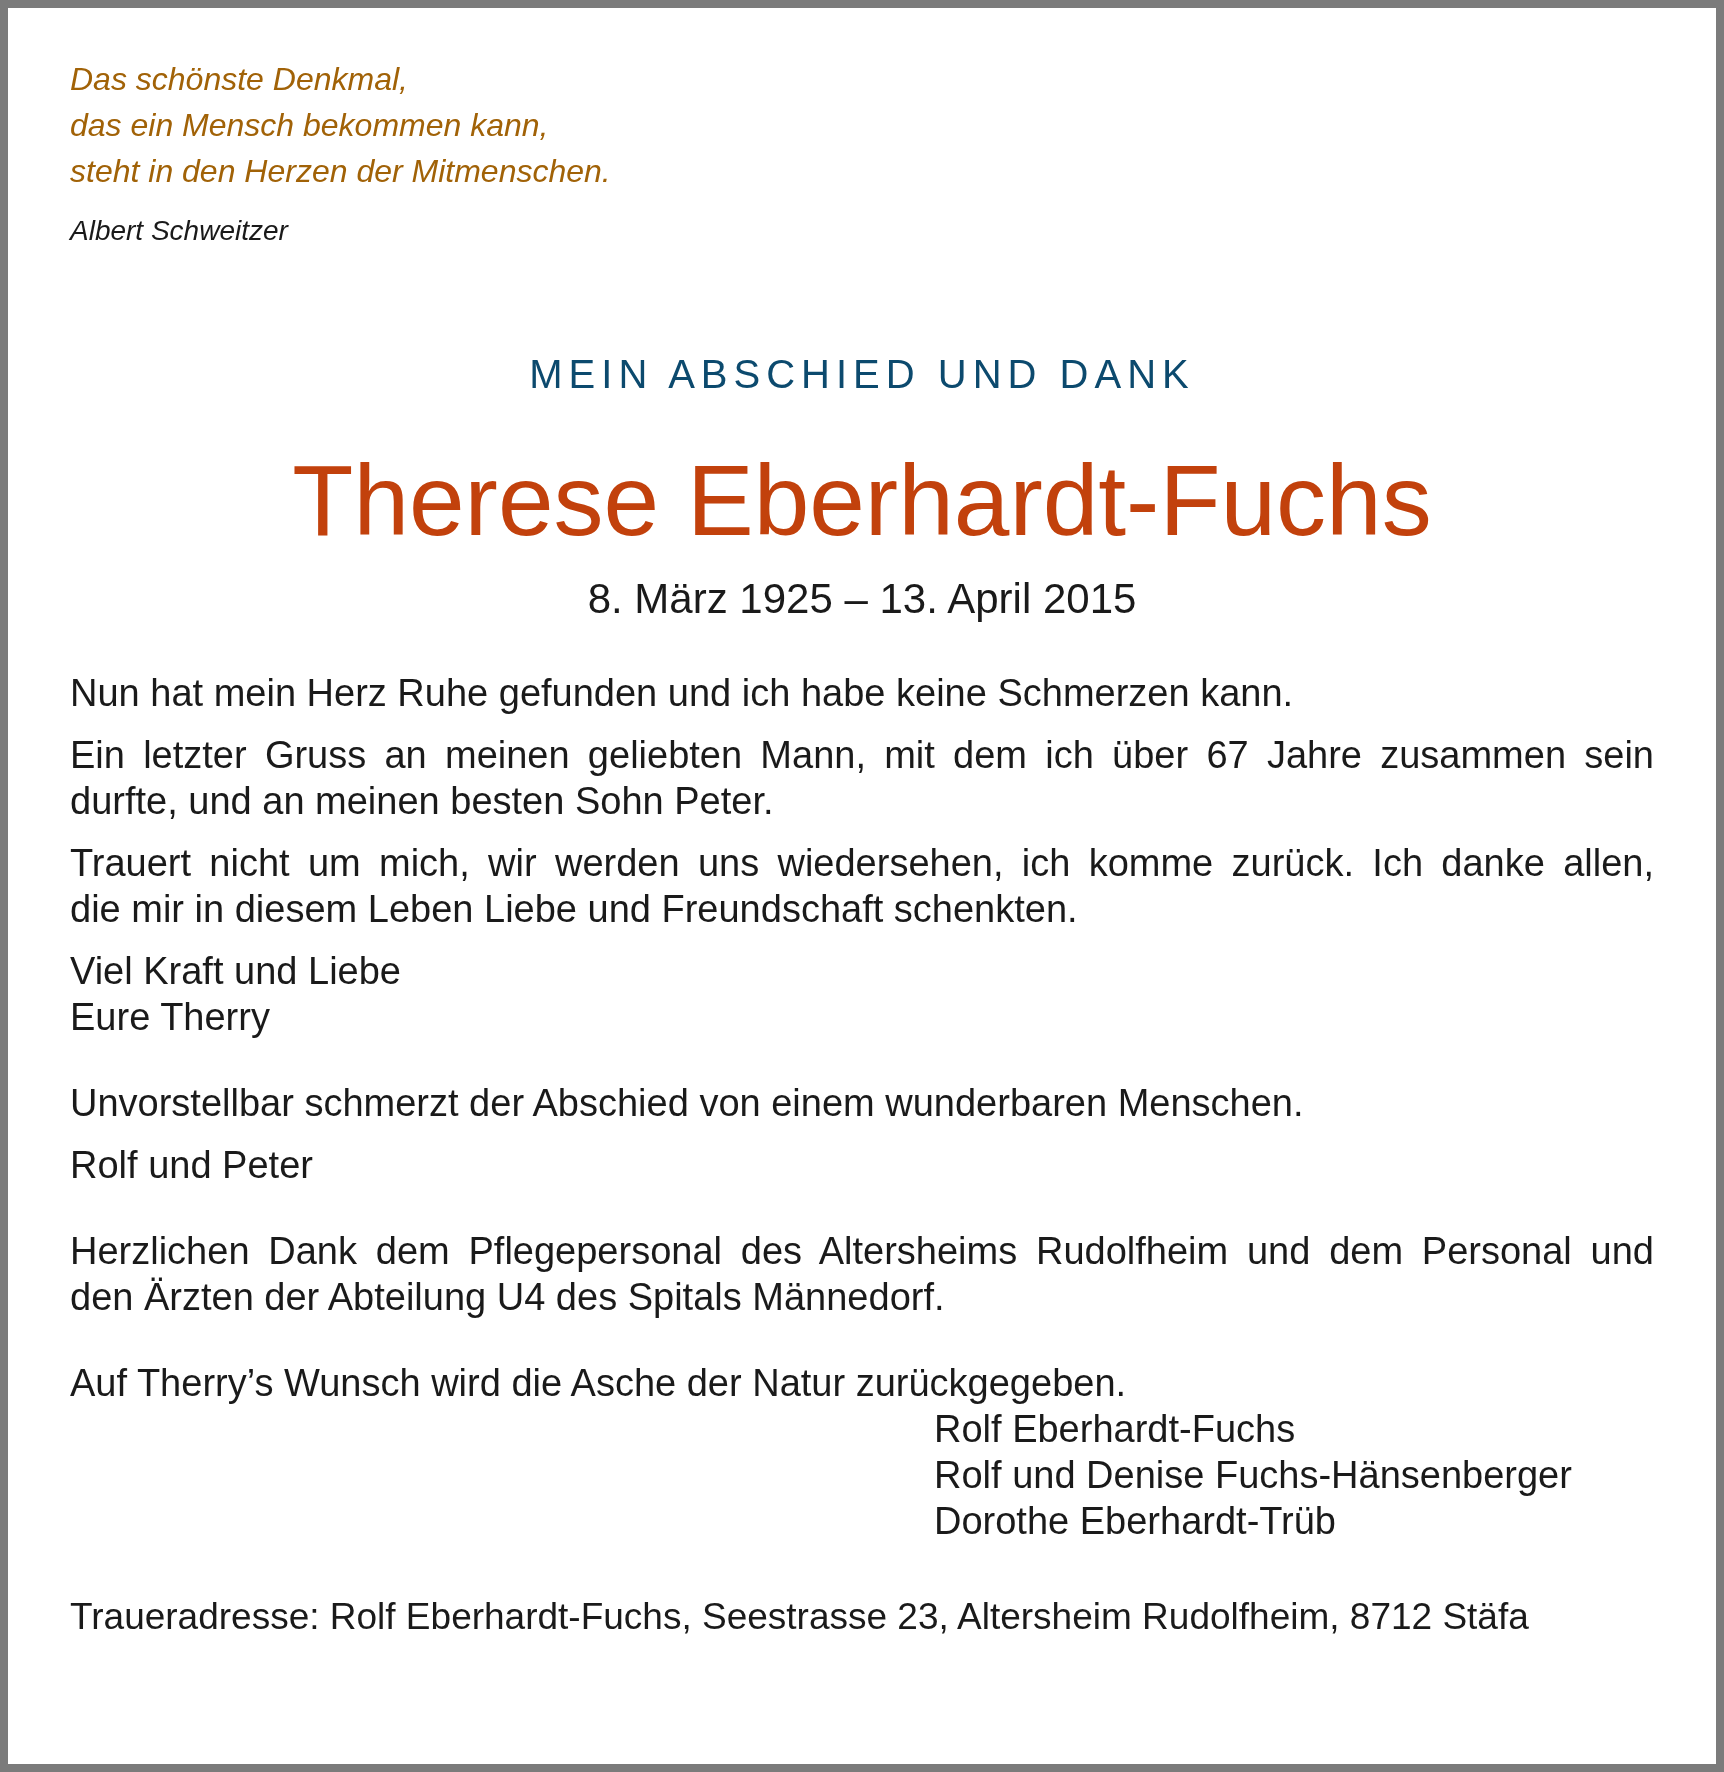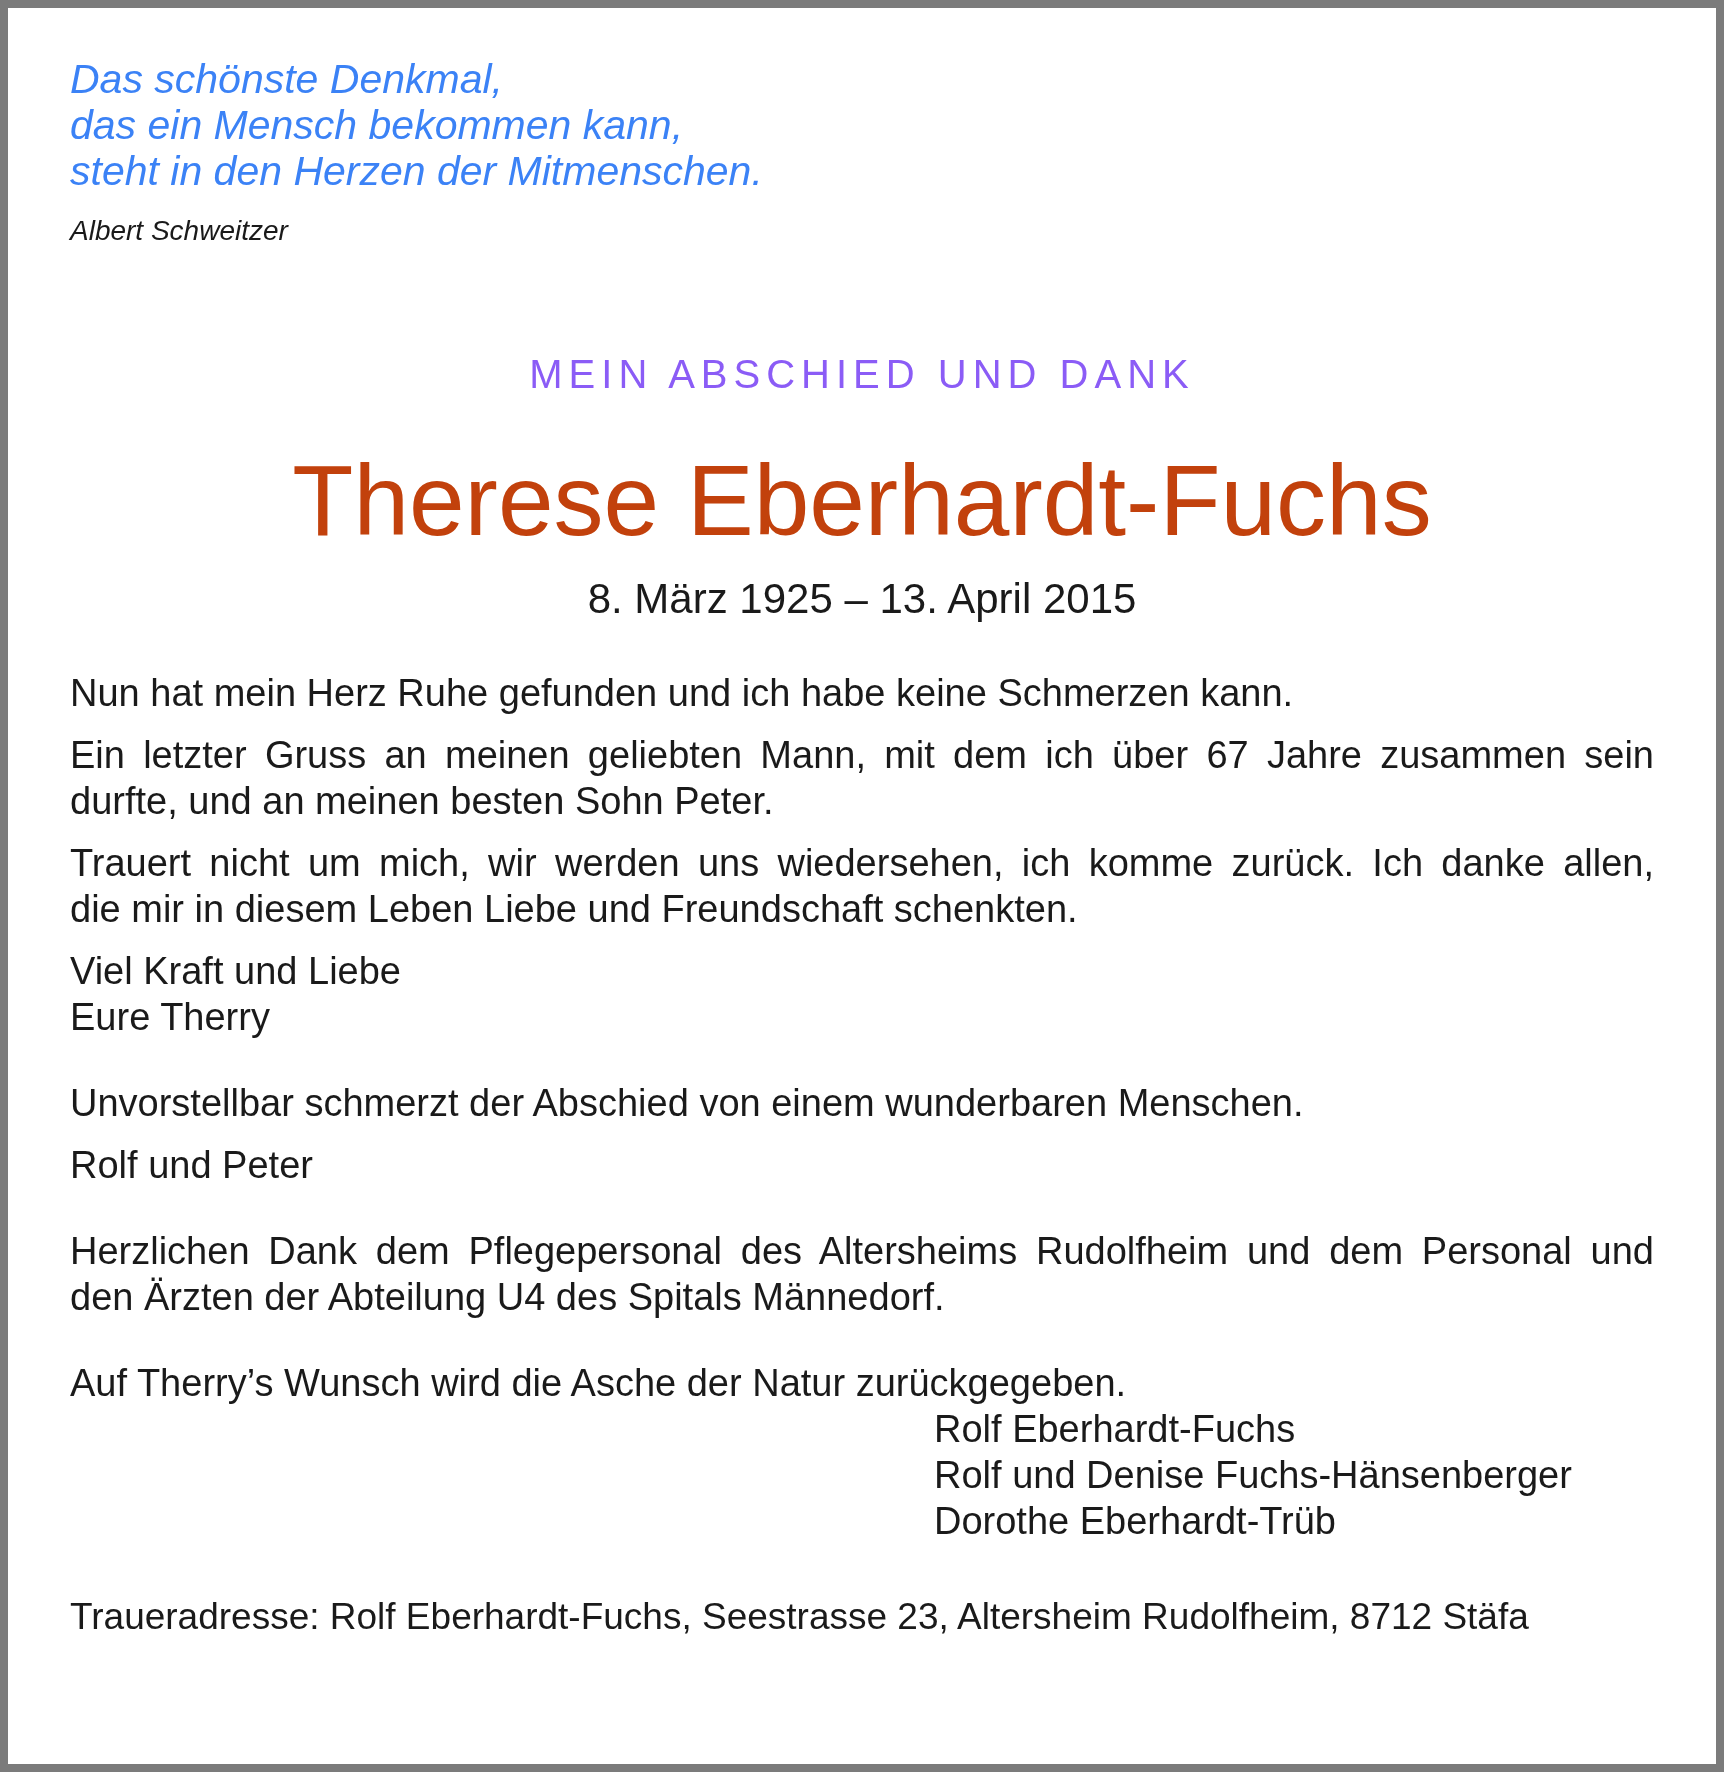--- a/index.html
+++ b/index.html
@@ -10,37 +10,37 @@
     box-sizing: border-box;
     background: #ffffff;
     border: 8px solid #7b7b7b;
     padding: 48px 62px 0 62px;
     overflow: hidden;
     font-family: "Liberation Sans", sans-serif;
     color: #1a1a1a;
   }
   .quote {
     font-style: italic;
-    font-size: 41px;
+    font-size: 32px;
     line-height: 46px;
-    color: #3b82f6;
+    color: #a16207;
   }
   .quote-author {
     margin-top: 14px;
     font-style: italic;
     font-size: 28px;
     line-height: 46px;
   }
   .kicker {
     margin-top: 96px;
     text-align: center;
     font-size: 40px;
     line-height: 48px;
     letter-spacing: 6px;
-    color: #8b5cf6;
+    color: #0c4a6e;
   }
   .title {
     margin: 46px 0 0 0;
     text-align: center;
     font-size: 100px;
     line-height: 112px;
     font-weight: normal;
     color: #c2410c;
   }
   .dates {

